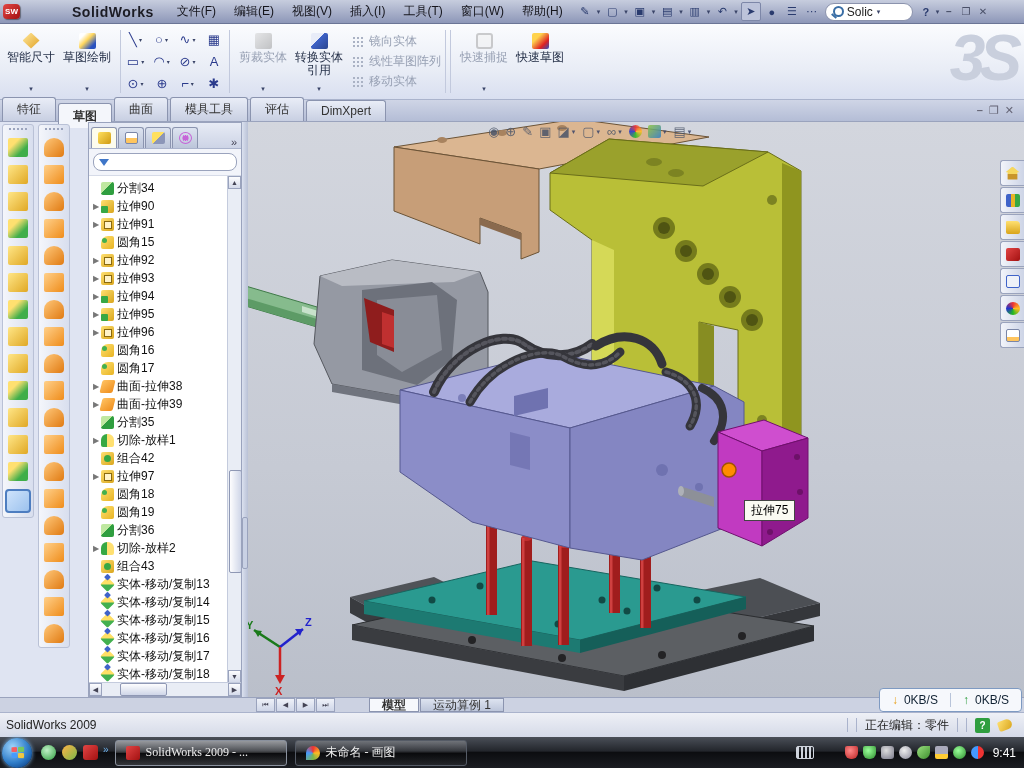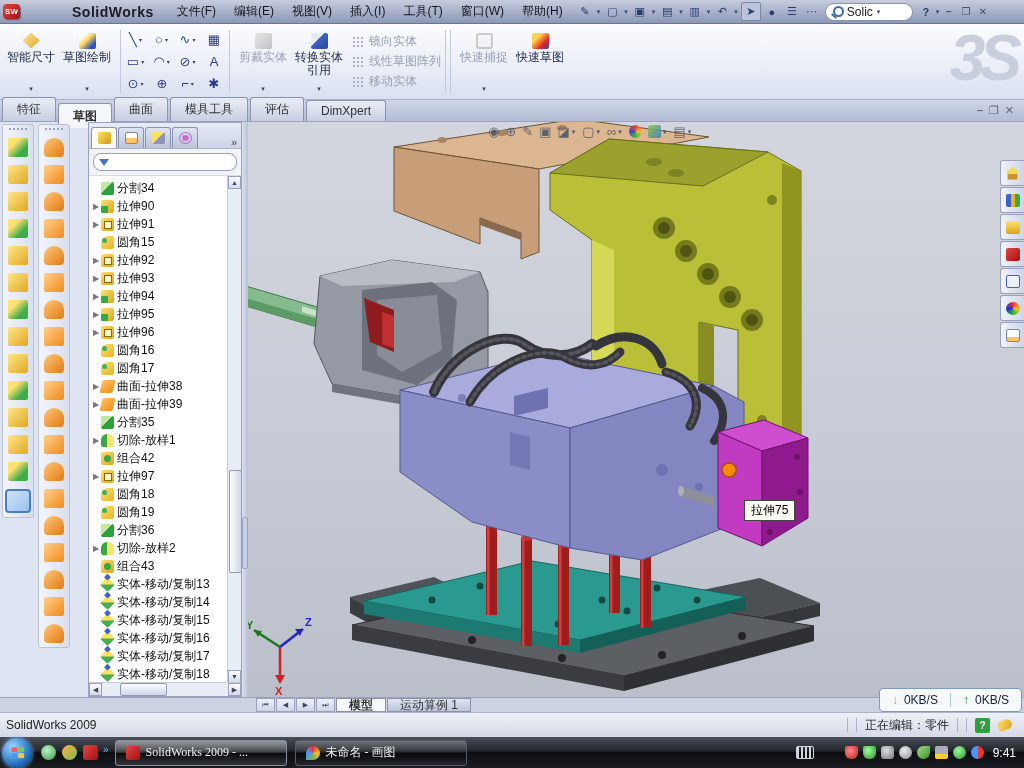--- a/index.html
+++ b/index.html
@@ -144,21 +144,21 @@
   .tpi-folder{background:linear-gradient(180deg,#ffe071,#d9a51c);border-radius:1px 4px 2px 2px;}
   .tpi-tb{background:linear-gradient(135deg,#e24545,#a31111);}
   .tpi-vp{background:#eef1f8;border:1px solid #3f63c9;box-sizing:border-box;}
   .tpi-app{border-radius:50%;background:conic-gradient(#e33,#fb2,#2b2,#23c,#e33);}
   .tpi-cp{background:linear-gradient(180deg,#fff 60%,#ffc55e 60%);border:1px solid #7a86a8;box-sizing:border-box;}
   #modelsvg{position:absolute;left:0;top:0;}
   #vptooltip{position:absolute;left:496px;top:378px;background:#fafaf2;border:1px solid #444;
     padding:1px 6px;font-size:12px;color:#000;z-index:4;}
   
   #modeltabs{position:absolute;left:0;top:697px;width:1024px;height:15px;background:#ccd2e2;
-    border-top:1px solid #9aa3bd;box-sizing:border-box;display:flex;align-items:stretch;}
+    border-top:1px solid #9aa3bd;box-sizing:border-box;display:flex;align-items:stretch;gap:33px;}
   #tabnav{display:flex;margin-left:256px;}
   .tnb{width:17px;display:flex;align-items:center;justify-content:center;font-size:7px;color:#445;
     background:linear-gradient(180deg,#eef1f8,#cfd6e8);border:1px solid #9aa3bd;margin-right:1px;}
   .mtab{padding:0 12px;display:flex;align-items:center;border:1px solid #8b94af;margin-right:1px;
     background:linear-gradient(180deg,#dde3f0,#bcc5da);color:#333;}
   .mtab.active{background:#f6f8fc;font-weight:bold;}
   
   #statusbar{position:absolute;left:0;top:712px;width:1024px;height:25px;
     background:linear-gradient(180deg,#eef0f6,#d5dae8);border-top:1px solid #aab3cc;box-sizing:border-box;
     display:flex;align-items:center;padding:0 6px;color:#222;}

